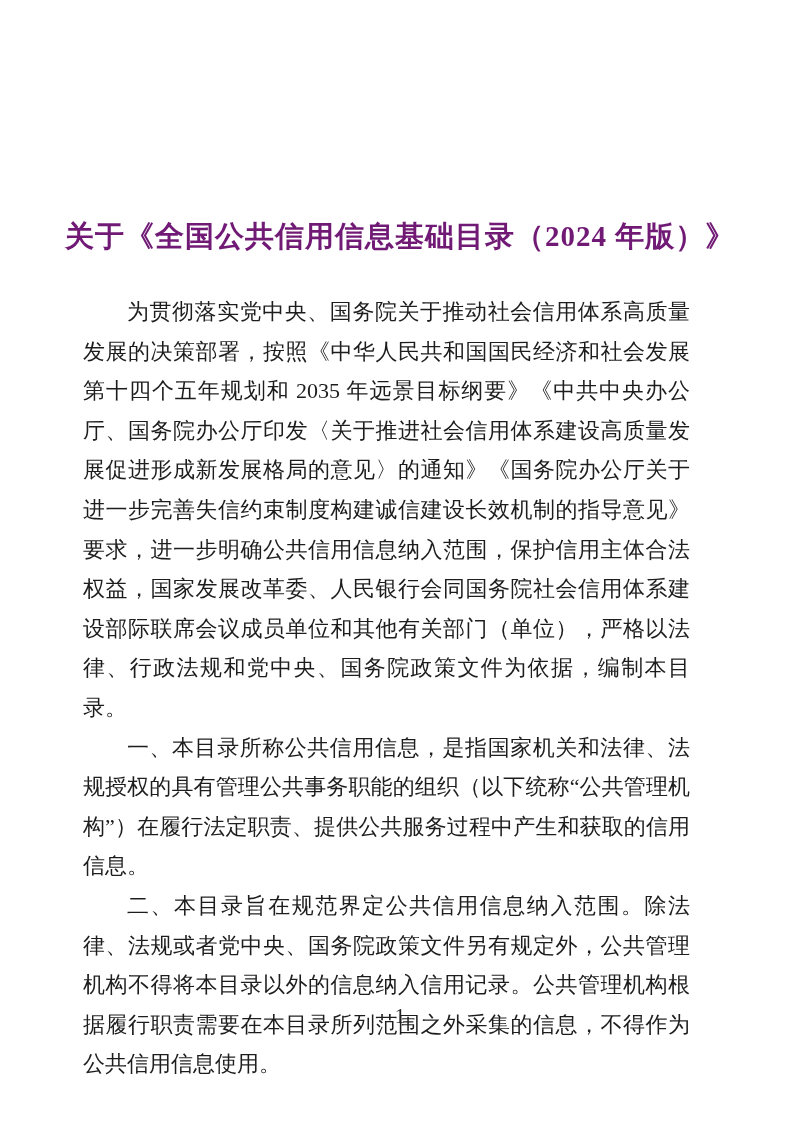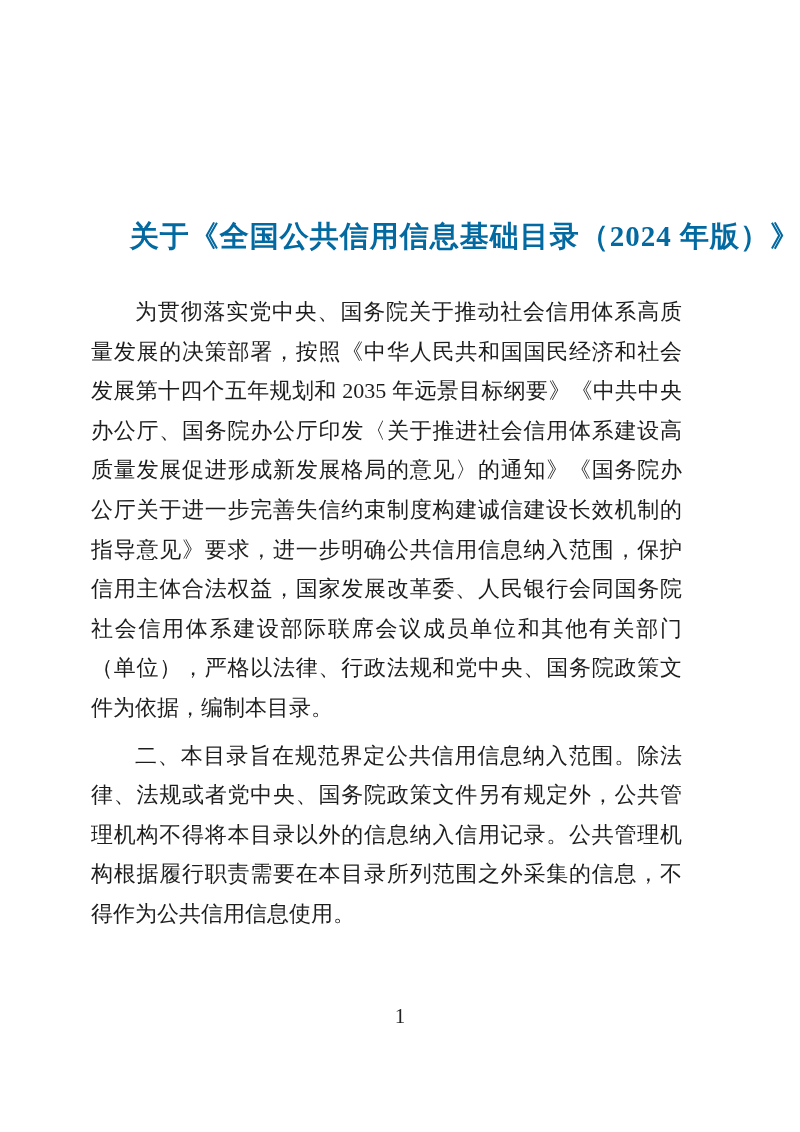--- a/index.html
+++ b/index.html
@@ -14,42 +14,42 @@
     margin: 0 auto;
     background: #ffffff;
     color: #1b1b1b;
     font-family: "Liberation Serif", "DejaVu Serif", serif;
     overflow: hidden;
     box-sizing: border-box;
   }
   .doc-title {
     margin: 0;
     padding-top: 211px;
-    text-align: right;
+    text-align: center;
     font-size: 29px;
     font-weight: 700;
     line-height: 50px;
     letter-spacing: 1px;
-    color: #0369a1;
+    color: #701a75;
   }
   .doc-title .tline {
     display: block;
   }
   .doc-body {
     margin-top: 31px;
     padding-left: 83px;
     padding-right: 110px;
     font-size: 22px;
     line-height: 39.6px;
     text-align: justify;
     text-justify: inter-ideograph;
     color: #1d1d1d;
   }
   .doc-body p {
-    margin: 8px;
+    margin: 0;
     padding: 0;
     text-indent: 2em;
   }
   .page-number {
     position: absolute;
     top: 1004px;
     left: 0;
     width: 100%;
     text-align: center;
     font-size: 21px;
@@ -60,18 +60,19 @@
 <body>
 
 <div class="page">
 
   <h1 class="doc-title">
     <span class="tline">关于《全国公共信用信息基础目录（2024 年版）》</span>
   </h1>
 
   <div class="doc-body">
     <p>为贯彻落实党中央、国务院关于推动社会信用体系高质量发展的决策部署，按照《中华人民共和国国民经济和社会发展第十四个五年规划和 2035 年远景目标纲要》《中共中央办公厅、国务院办公厅印发〈关于推进社会信用体系建设高质量发展促进形成新发展格局的意见〉的通知》《国务院办公厅关于进一步完善失信约束制度构建诚信建设长效机制的指导意见》要求，进一步明确公共信用信息纳入范围，保护信用主体合法权益，国家发展改革委、人民银行会同国务院社会信用体系建设部际联席会议成员单位和其他有关部门（单位），严格以法律、行政法规和党中央、国务院政策文件为依据，编制本目录。</p>
+    <p>一、本目录所称公共信用信息，是指国家机关和法律、法规授权的具有管理公共事务职能的组织（以下统称“公共管理机构”）在履行法定职责、提供公共服务过程中产生和获取的信用信息。</p>
     <p>二、本目录旨在规范界定公共信用信息纳入范围。除法律、法规或者党中央、国务院政策文件另有规定外，公共管理机构不得将本目录以外的信息纳入信用记录。公共管理机构根据履行职责需要在本目录所列范围之外采集的信息，不得作为公共信用信息使用。</p>
   </div>
 
   <div class="page-number">1</div>
 
 </div>
 
 </body></html>

